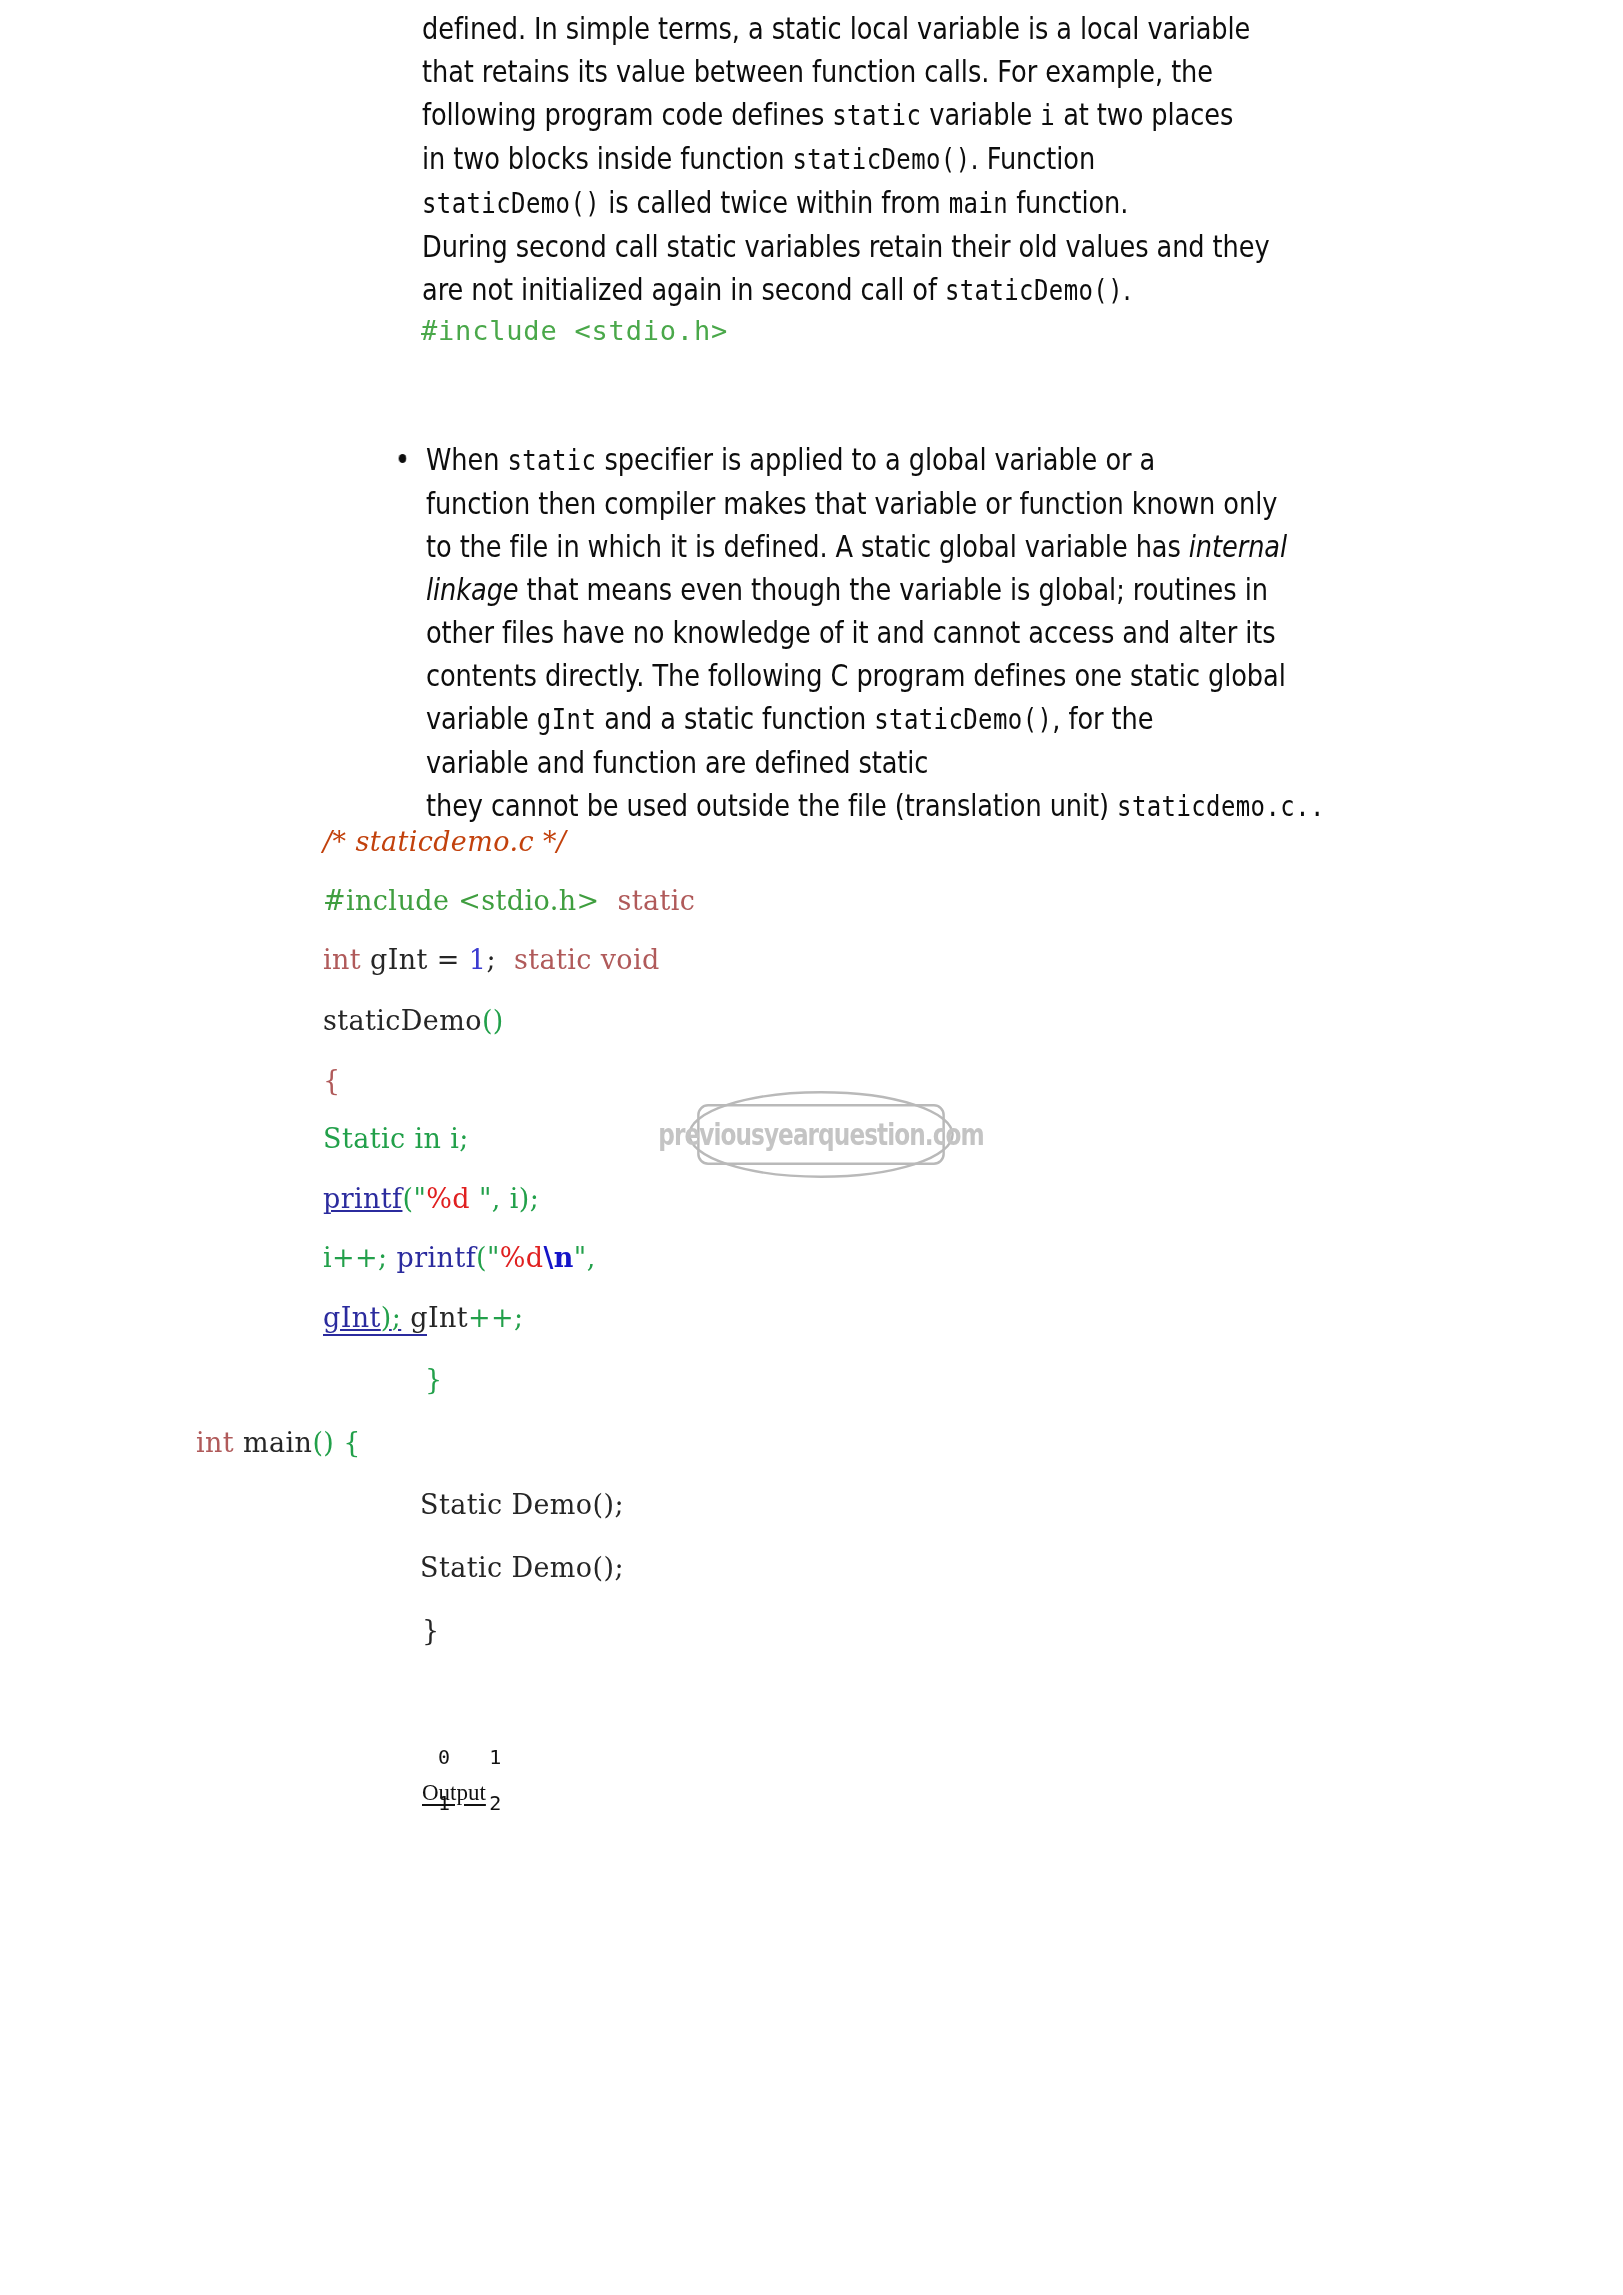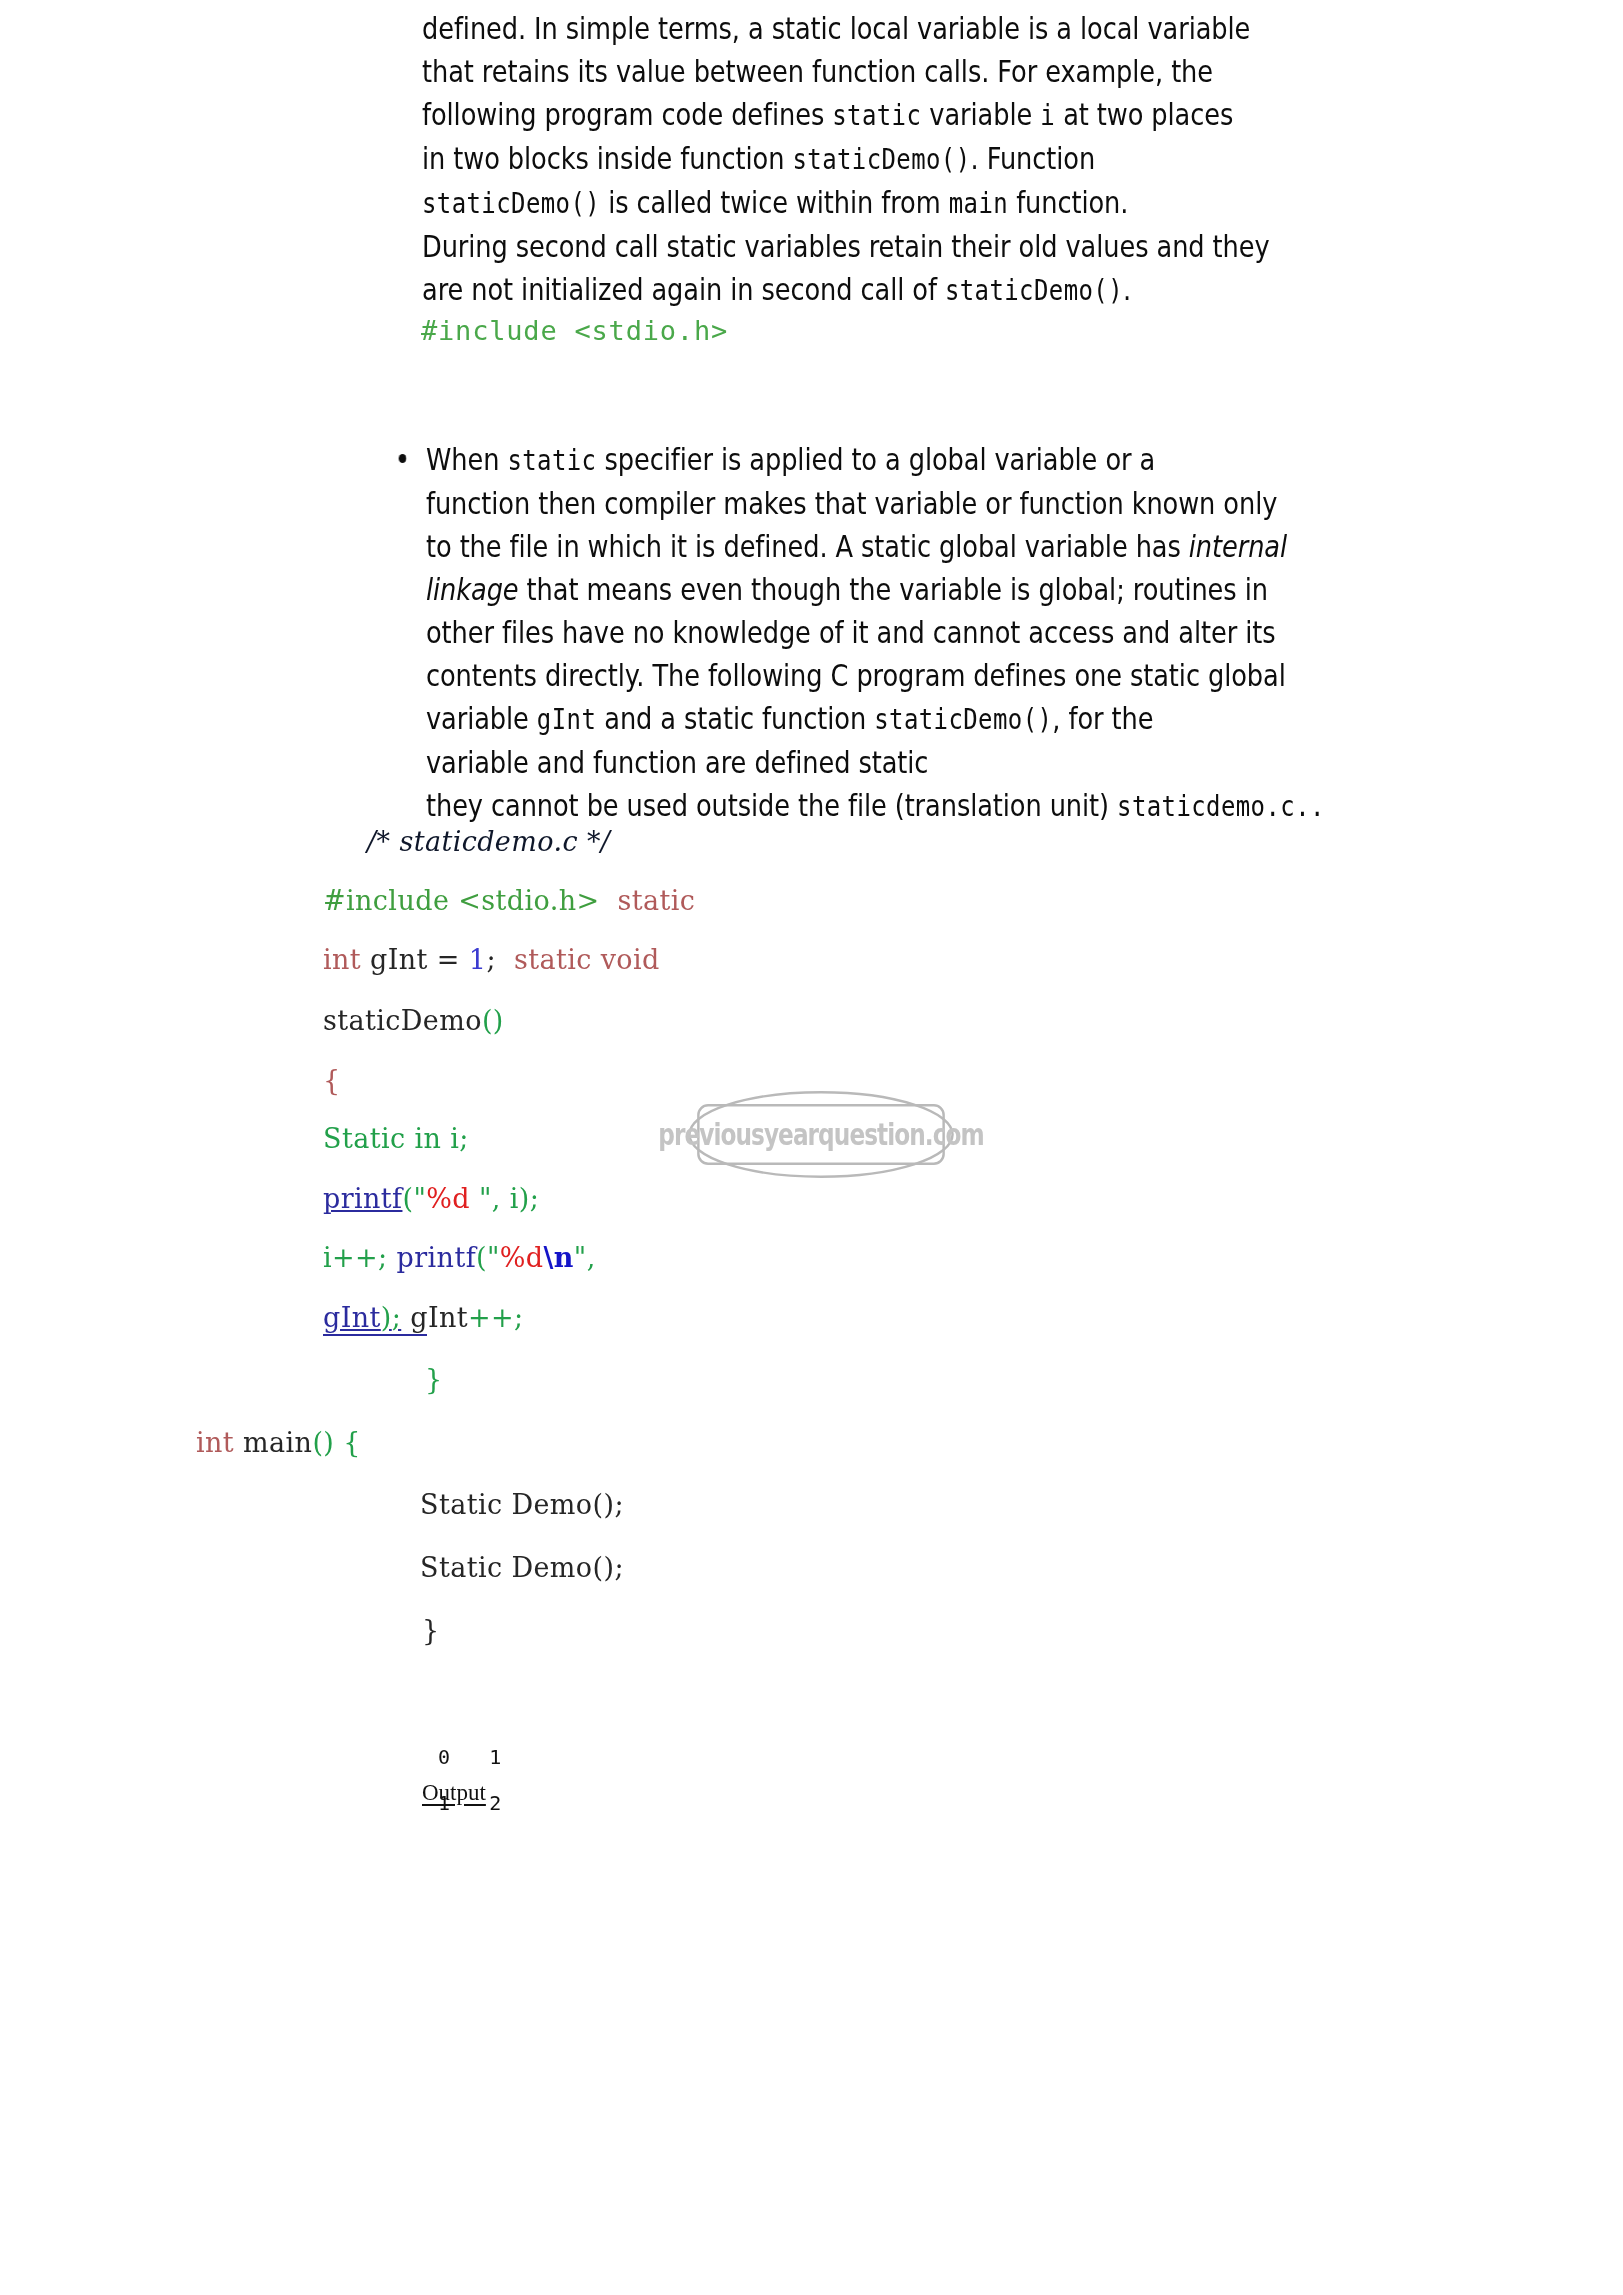--- a/index.html
+++ b/index.html
@@ -82,21 +82,21 @@
   #bullet-block .line { display: block; }
 
   
   .code {
     position: absolute;
     font-family: "DejaVu Serif", serif;
     font-size: 27px;
     letter-spacing: 0.4px;
     white-space: pre;
   }
-  .c-comment { color: #0f172a; font-style: italic; margin-left: 44px; }
+  .c-comment { color: #c2410c; font-style: italic; }
   .c-pre     { color: #3f9e3f; }
   .c-key     { color: #b05a5a; }
   .c-plain   { color: #262626; }
   .c-num     { color: #3b3bd0; }
   .c-green   { color: #22a04a; }
   .c-fn      { color: #2b2b9e; text-decoration: underline; }
   .c-str     { color: #e02020; }
   .c-strb    { color: #1414c8; font-weight: bold; }
 
   

